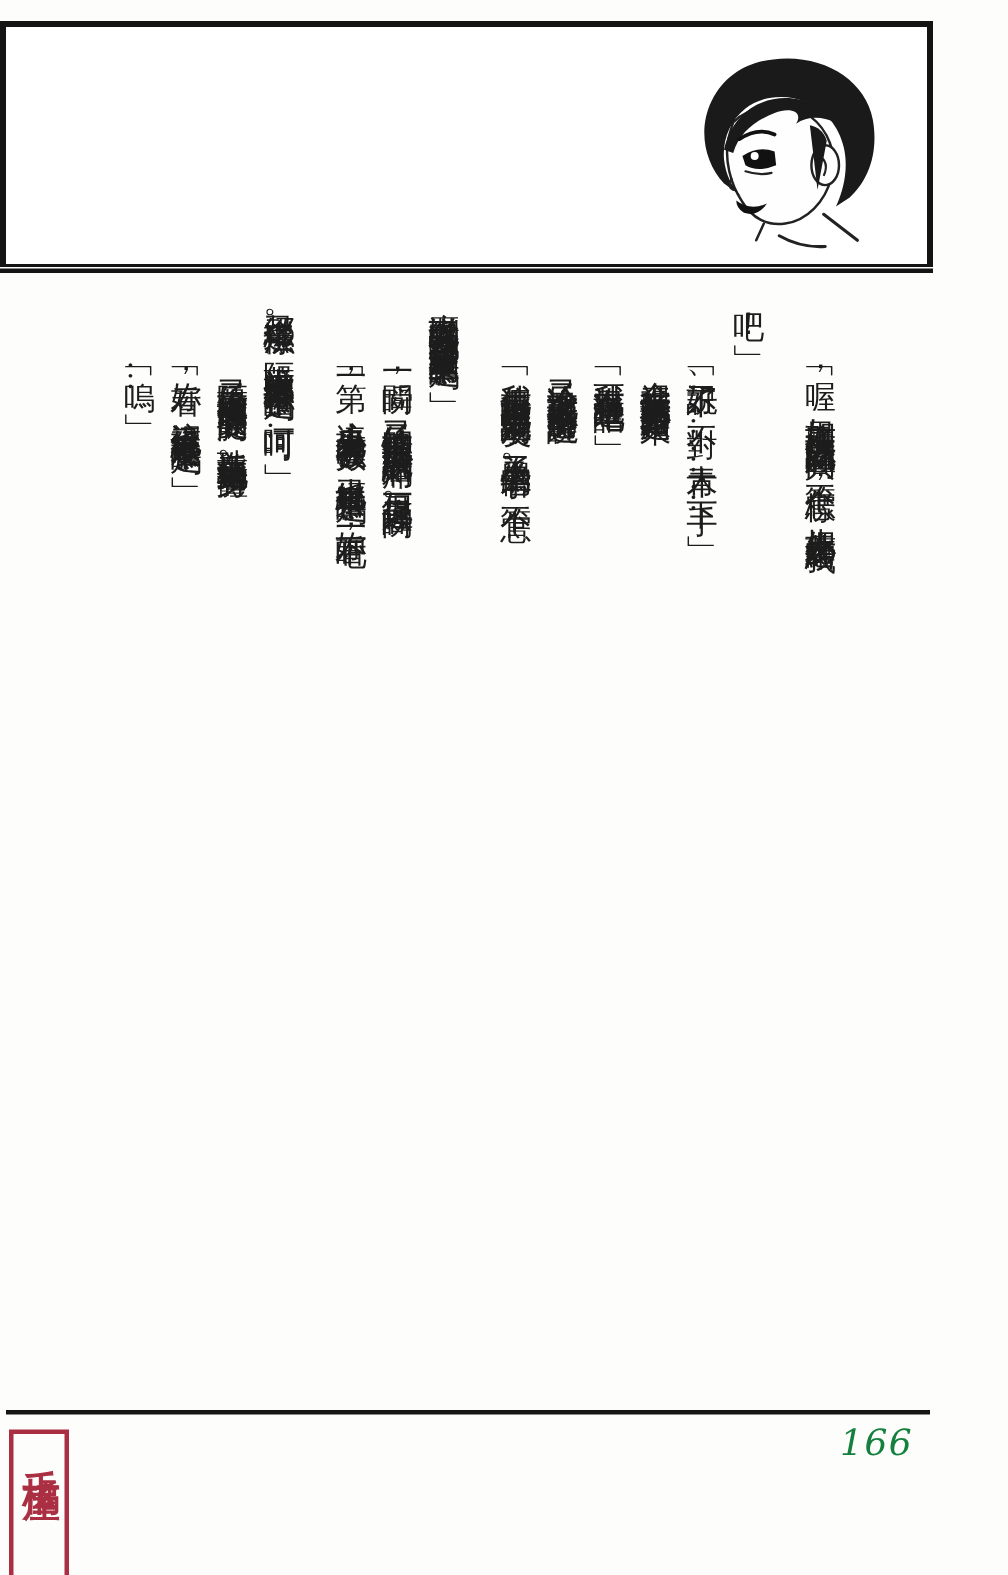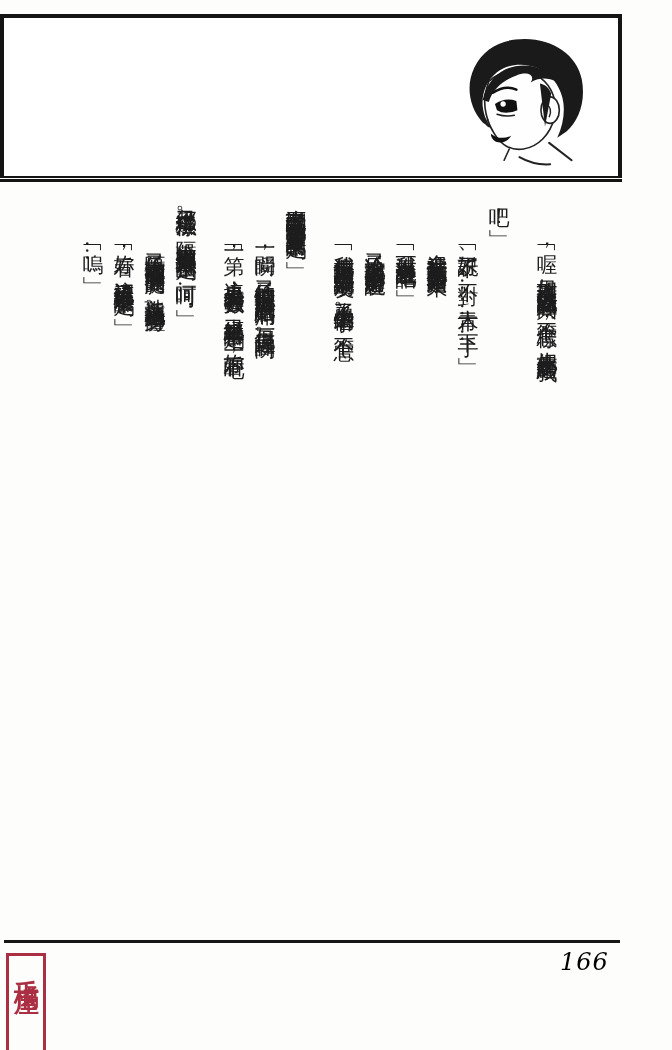--- a/index.html
+++ b/index.html
@@ -79,21 +79,21 @@
     background: #161616;
   }
   #page-number {
     position: absolute;
     left: 560px;
     top: 948px;
     font-family: "DejaVu Serif", serif;
     font-style: italic;
     font-size: 24px;
     letter-spacing: 1px;
-    color: #000000;
+    color: #15803d;
   }
 
   
   #publisher-seal {
     position: absolute;
     left: 6px;
     top: 953px;
     width: 34px;
     height: 97px;
     border-width: 3px;

